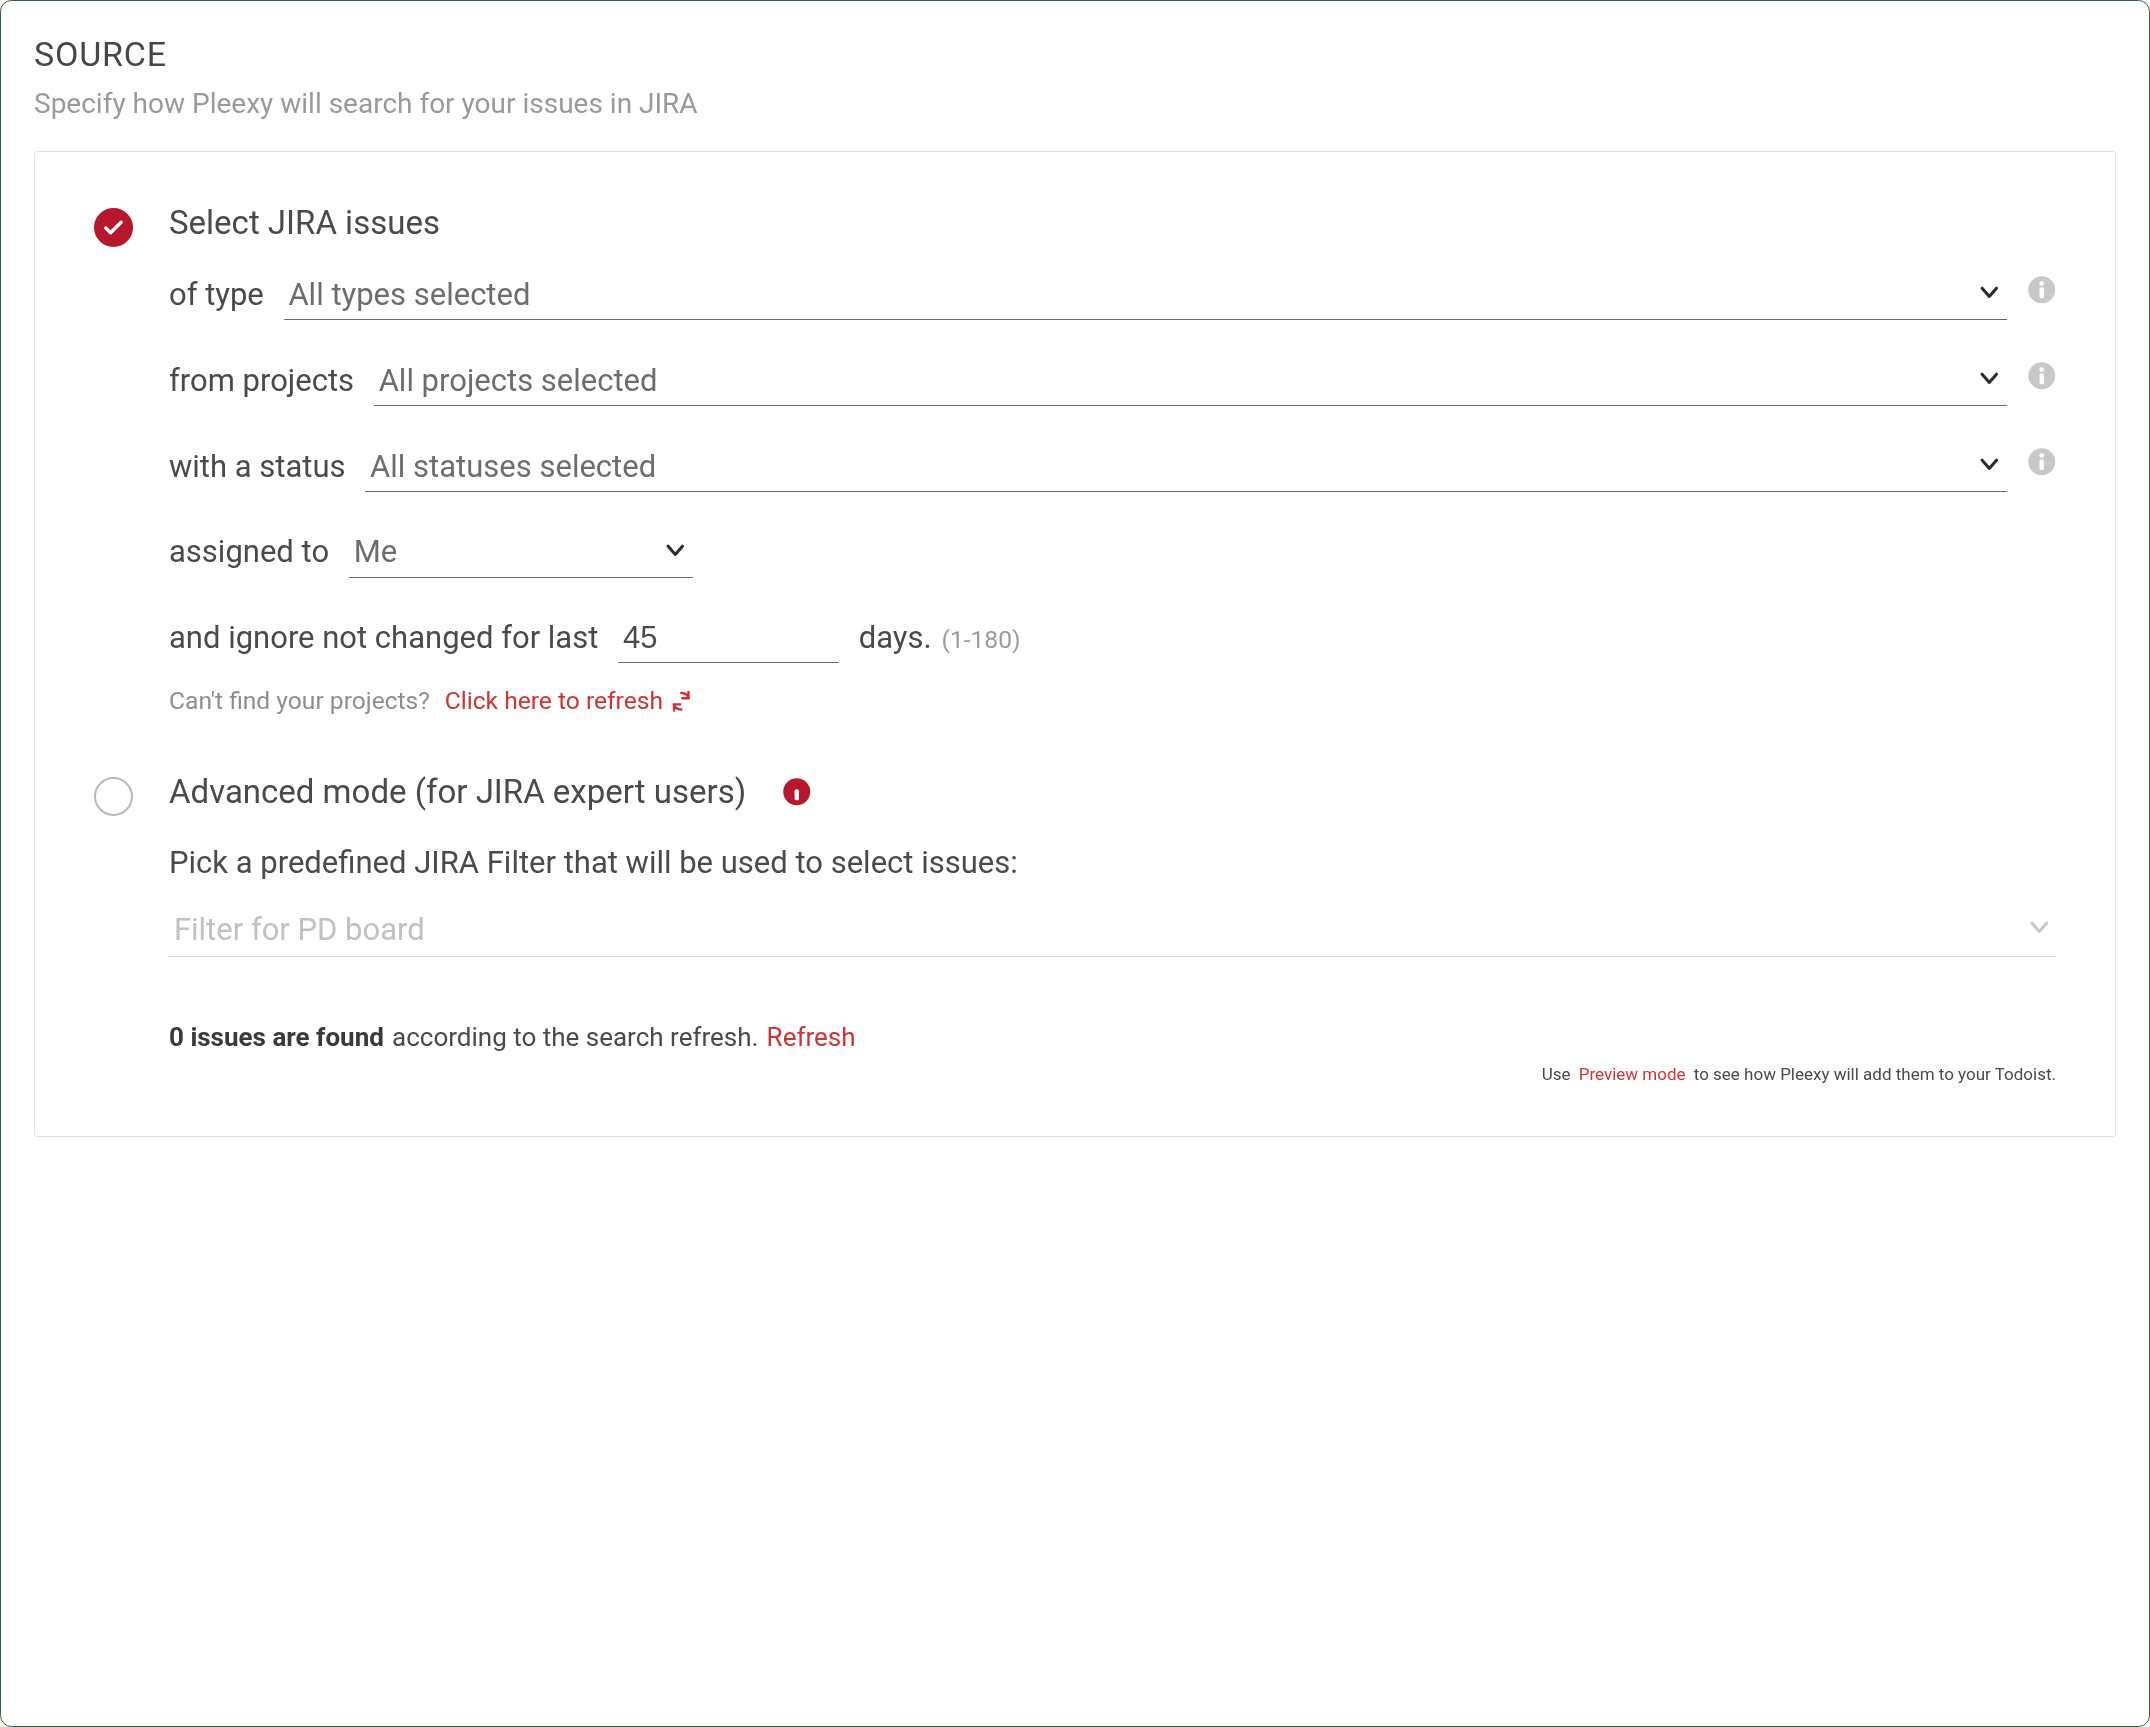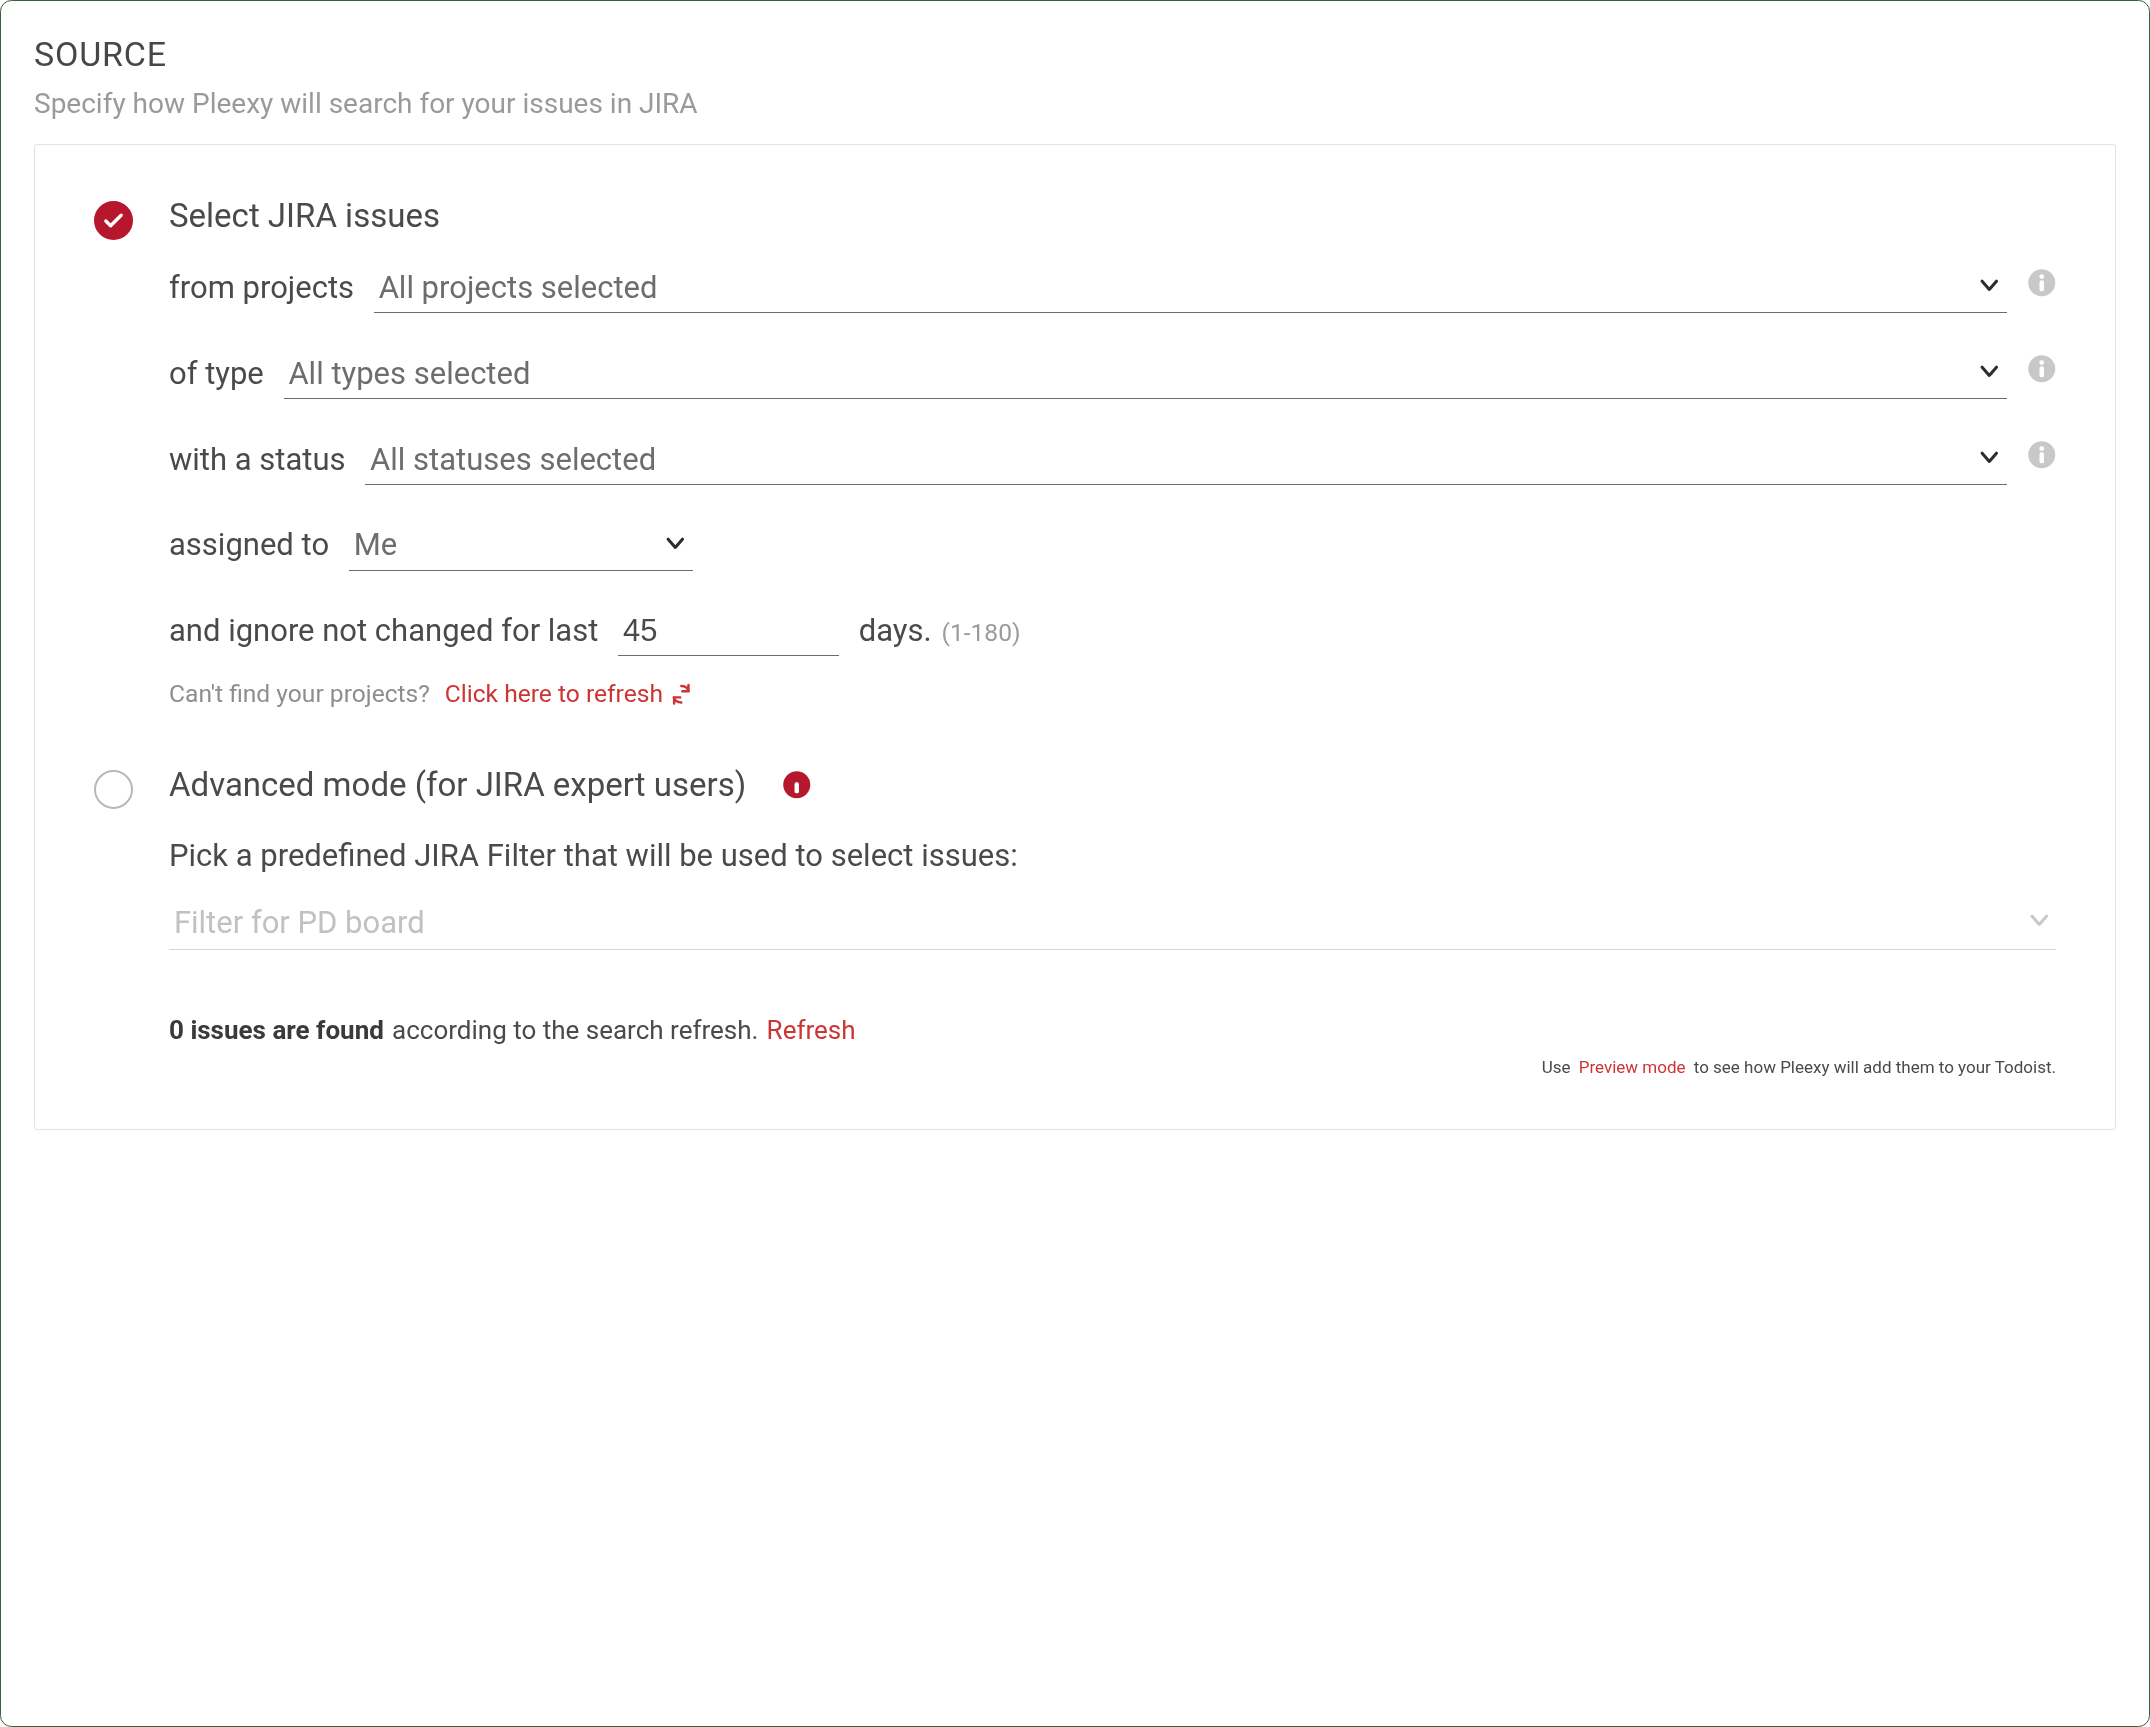--- a/index.html
+++ b/index.html
@@ -21,21 +21,21 @@
   .section-title {
     font-size: 34px;
     font-weight: 400;
     letter-spacing: 0.8px;
     color: #474747;
     margin-bottom: 13px;
   }
   .section-subtitle {
     font-size: 28px;
     color: #9a9a9a;
-    margin-bottom: 24px;
+    margin-bottom: 31px;
     font-weight: 400;
   }
   .panel {
     border: 0.8px solid #e2e2e2;
     border-radius: 3.3px;
     padding: 51px 59px 52px 59px;
   }
   .option {
     display: flex;
     align-items: flex-start;
@@ -186,20 +186,39 @@
     <div class="option">
       <div class="radio-col">
         <span class="radio checked">
           <svg viewBox="0 0 24 24">
               <path d="M4 12.5l5 5L20 6.5" fill="none" stroke="#fff" stroke-width="3.5" stroke-linecap="round" stroke-linejoin="round"></path>
             </svg>
         </span>
       </div>
       <div class="content-col">
         <div class="opt-title">Select JIRA issues</div>
+
+        <div class="row">
+          <span class="row-label">of type</span>
+          <span class="underline-select wide">
+            <span class="value">All types selected</span>
+            <span class="caret">
+                <svg viewBox="0 0 24 24">
+                  <path d="M5 8l7 8 7-8" fill="none" stroke="#2d2d2d" stroke-width="3" stroke-linecap="round" stroke-linejoin="round"></path>
+                </svg>
+              </span>
+          </span>
+          <span class="info">
+              <svg viewBox="0 0 24 24">
+                <circle cx="12" cy="12" r="11" fill="#c8c8c8"></circle>
+                <circle cx="12" cy="7" r="2" fill="#fff"></circle>
+                <rect x="10.2" y="10" width="3.6" height="9" rx="1.5" fill="#fff"></rect>
+              </svg>
+            </span>
+        </div>
 
         <div class="row">
           <span class="row-label">from projects</span>
           <span class="underline-select wide">
             <span class="value">All projects selected</span>
             <span class="caret">
                 <svg viewBox="0 0 24 24">
                   <path d="M5 8l7 8 7-8" fill="none" stroke="#2d2d2d" stroke-width="3" stroke-linecap="round" stroke-linejoin="round"></path>
                 </svg>
               </span>
@@ -207,39 +226,20 @@
           <span class="info">
               <svg viewBox="0 0 24 24">
                 <circle cx="12" cy="12" r="11" fill="#c8c8c8"></circle>
                 <circle cx="12" cy="7" r="2" fill="#fff"></circle>
                 <rect x="10.2" y="10" width="3.6" height="9" rx="1.5" fill="#fff"></rect>
               </svg>
             </span>
         </div>
 
         <div class="row">
-          <span class="row-label">of type</span>
-          <span class="underline-select wide">
-            <span class="value">All types selected</span>
-            <span class="caret">
-                <svg viewBox="0 0 24 24">
-                  <path d="M5 8l7 8 7-8" fill="none" stroke="#2d2d2d" stroke-width="3" stroke-linecap="round" stroke-linejoin="round"></path>
-                </svg>
-              </span>
-          </span>
-          <span class="info">
-              <svg viewBox="0 0 24 24">
-                <circle cx="12" cy="12" r="11" fill="#c8c8c8"></circle>
-                <circle cx="12" cy="7" r="2" fill="#fff"></circle>
-                <rect x="10.2" y="10" width="3.6" height="9" rx="1.5" fill="#fff"></rect>
-              </svg>
-            </span>
-        </div>
-
-        <div class="row">
           <span class="row-label">with a status</span>
           <span class="underline-select wide">
             <span class="value">All statuses selected</span>
             <span class="caret">
                 <svg viewBox="0 0 24 24">
                   <path d="M5 8l7 8 7-8" fill="none" stroke="#2d2d2d" stroke-width="3" stroke-linecap="round" stroke-linejoin="round"></path>
                 </svg>
               </span>
           </span>
           <span class="info">

